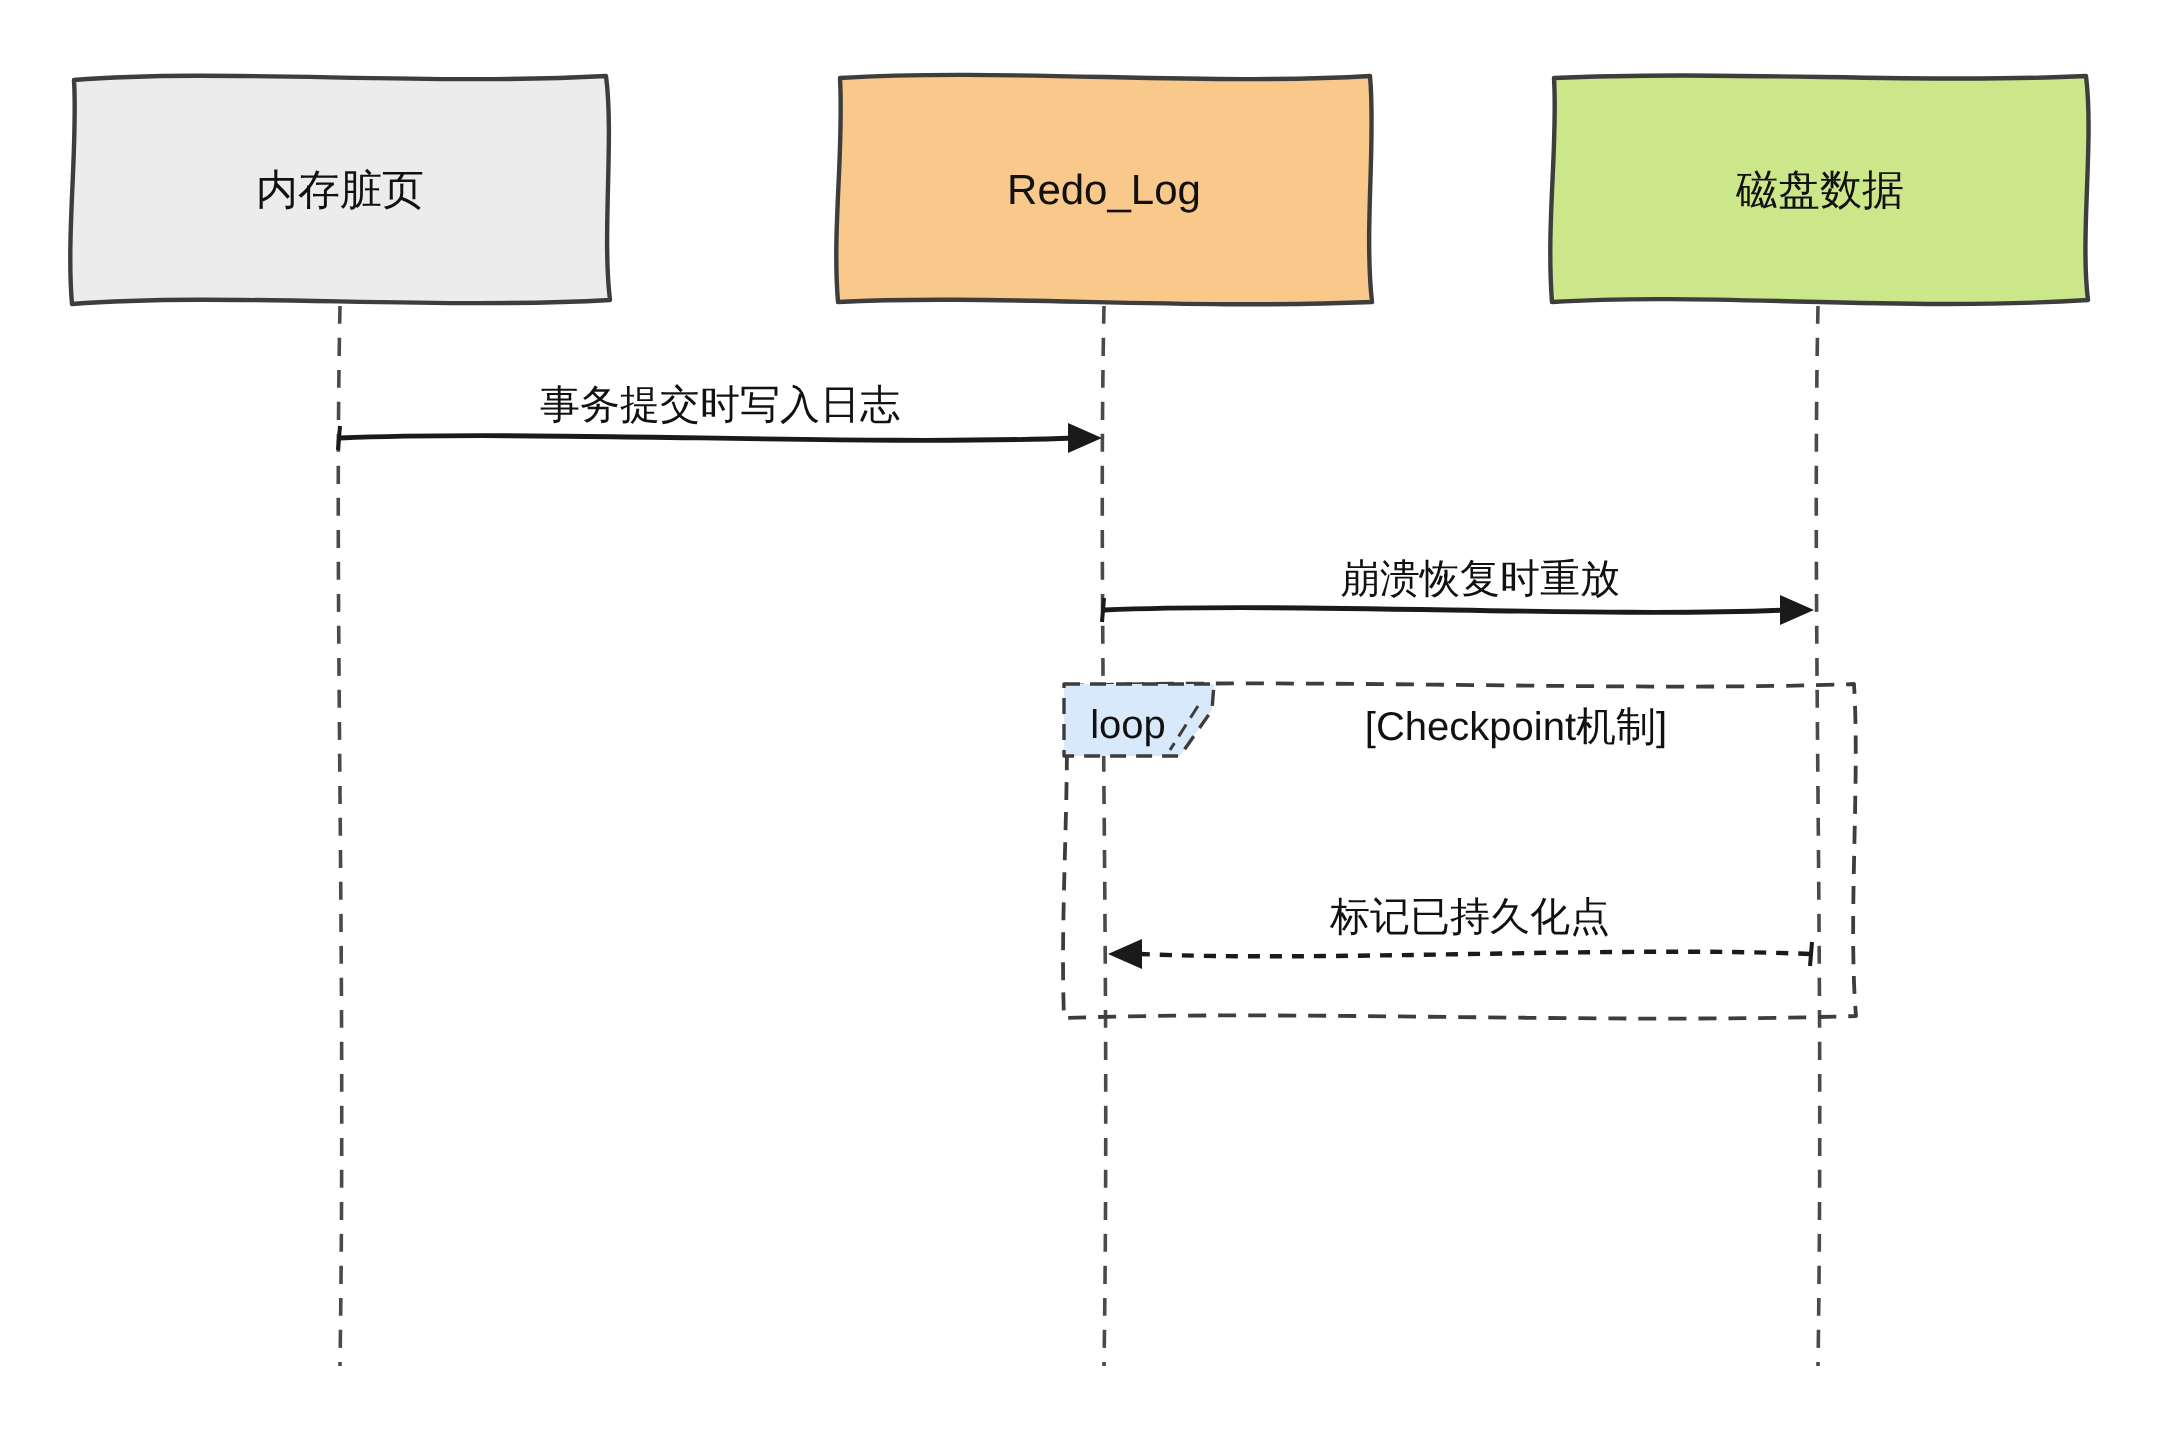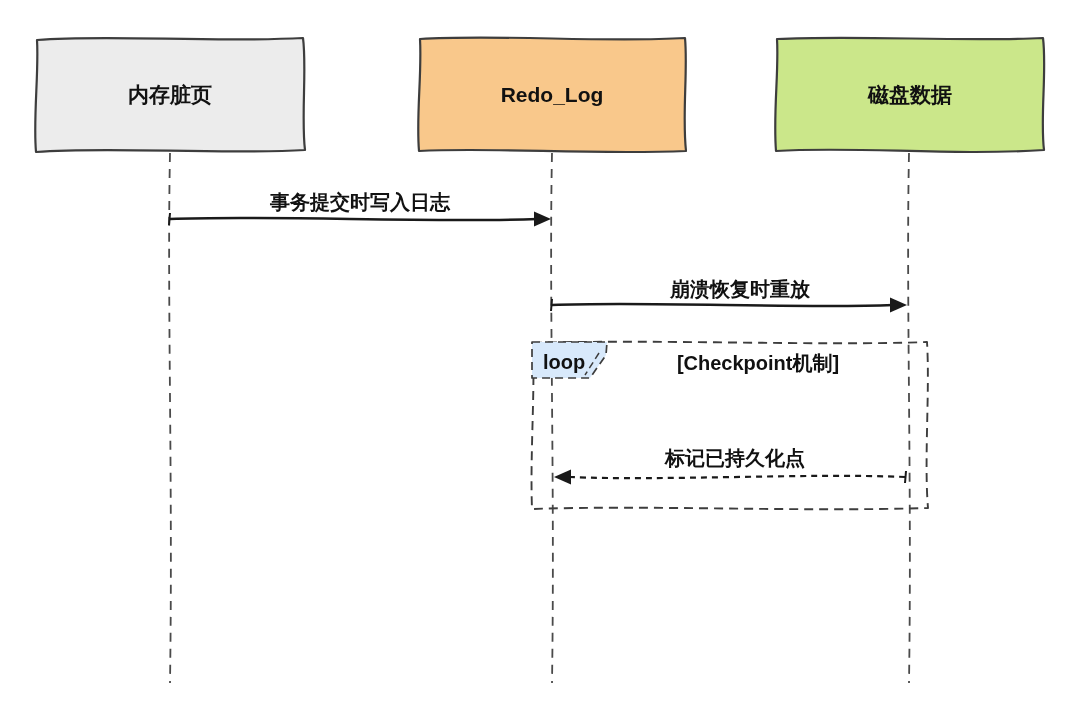--- a/index.html
+++ b/index.html
@@ -9,21 +9,20 @@
     width: 1080px;
     height: 719px;
     overflow: hidden;
     font-family: "Liberation Sans", sans-serif;
   }
   .diagram-wrap {
     position: relative;
     width: 912px;
     height: 719px;
     background: #ffffff;
-    font-weight: bold;
   }
   svg text {
     font-family: "Liberation Sans", sans-serif;
     fill: #111111;
   }
   .actor-label { font-size: 21px; }
   .msg-label   { font-size: 20px; }
   .loop-label  { font-size: 20px; }
   .cond-label  { font-size: 20px; }
 </style>

